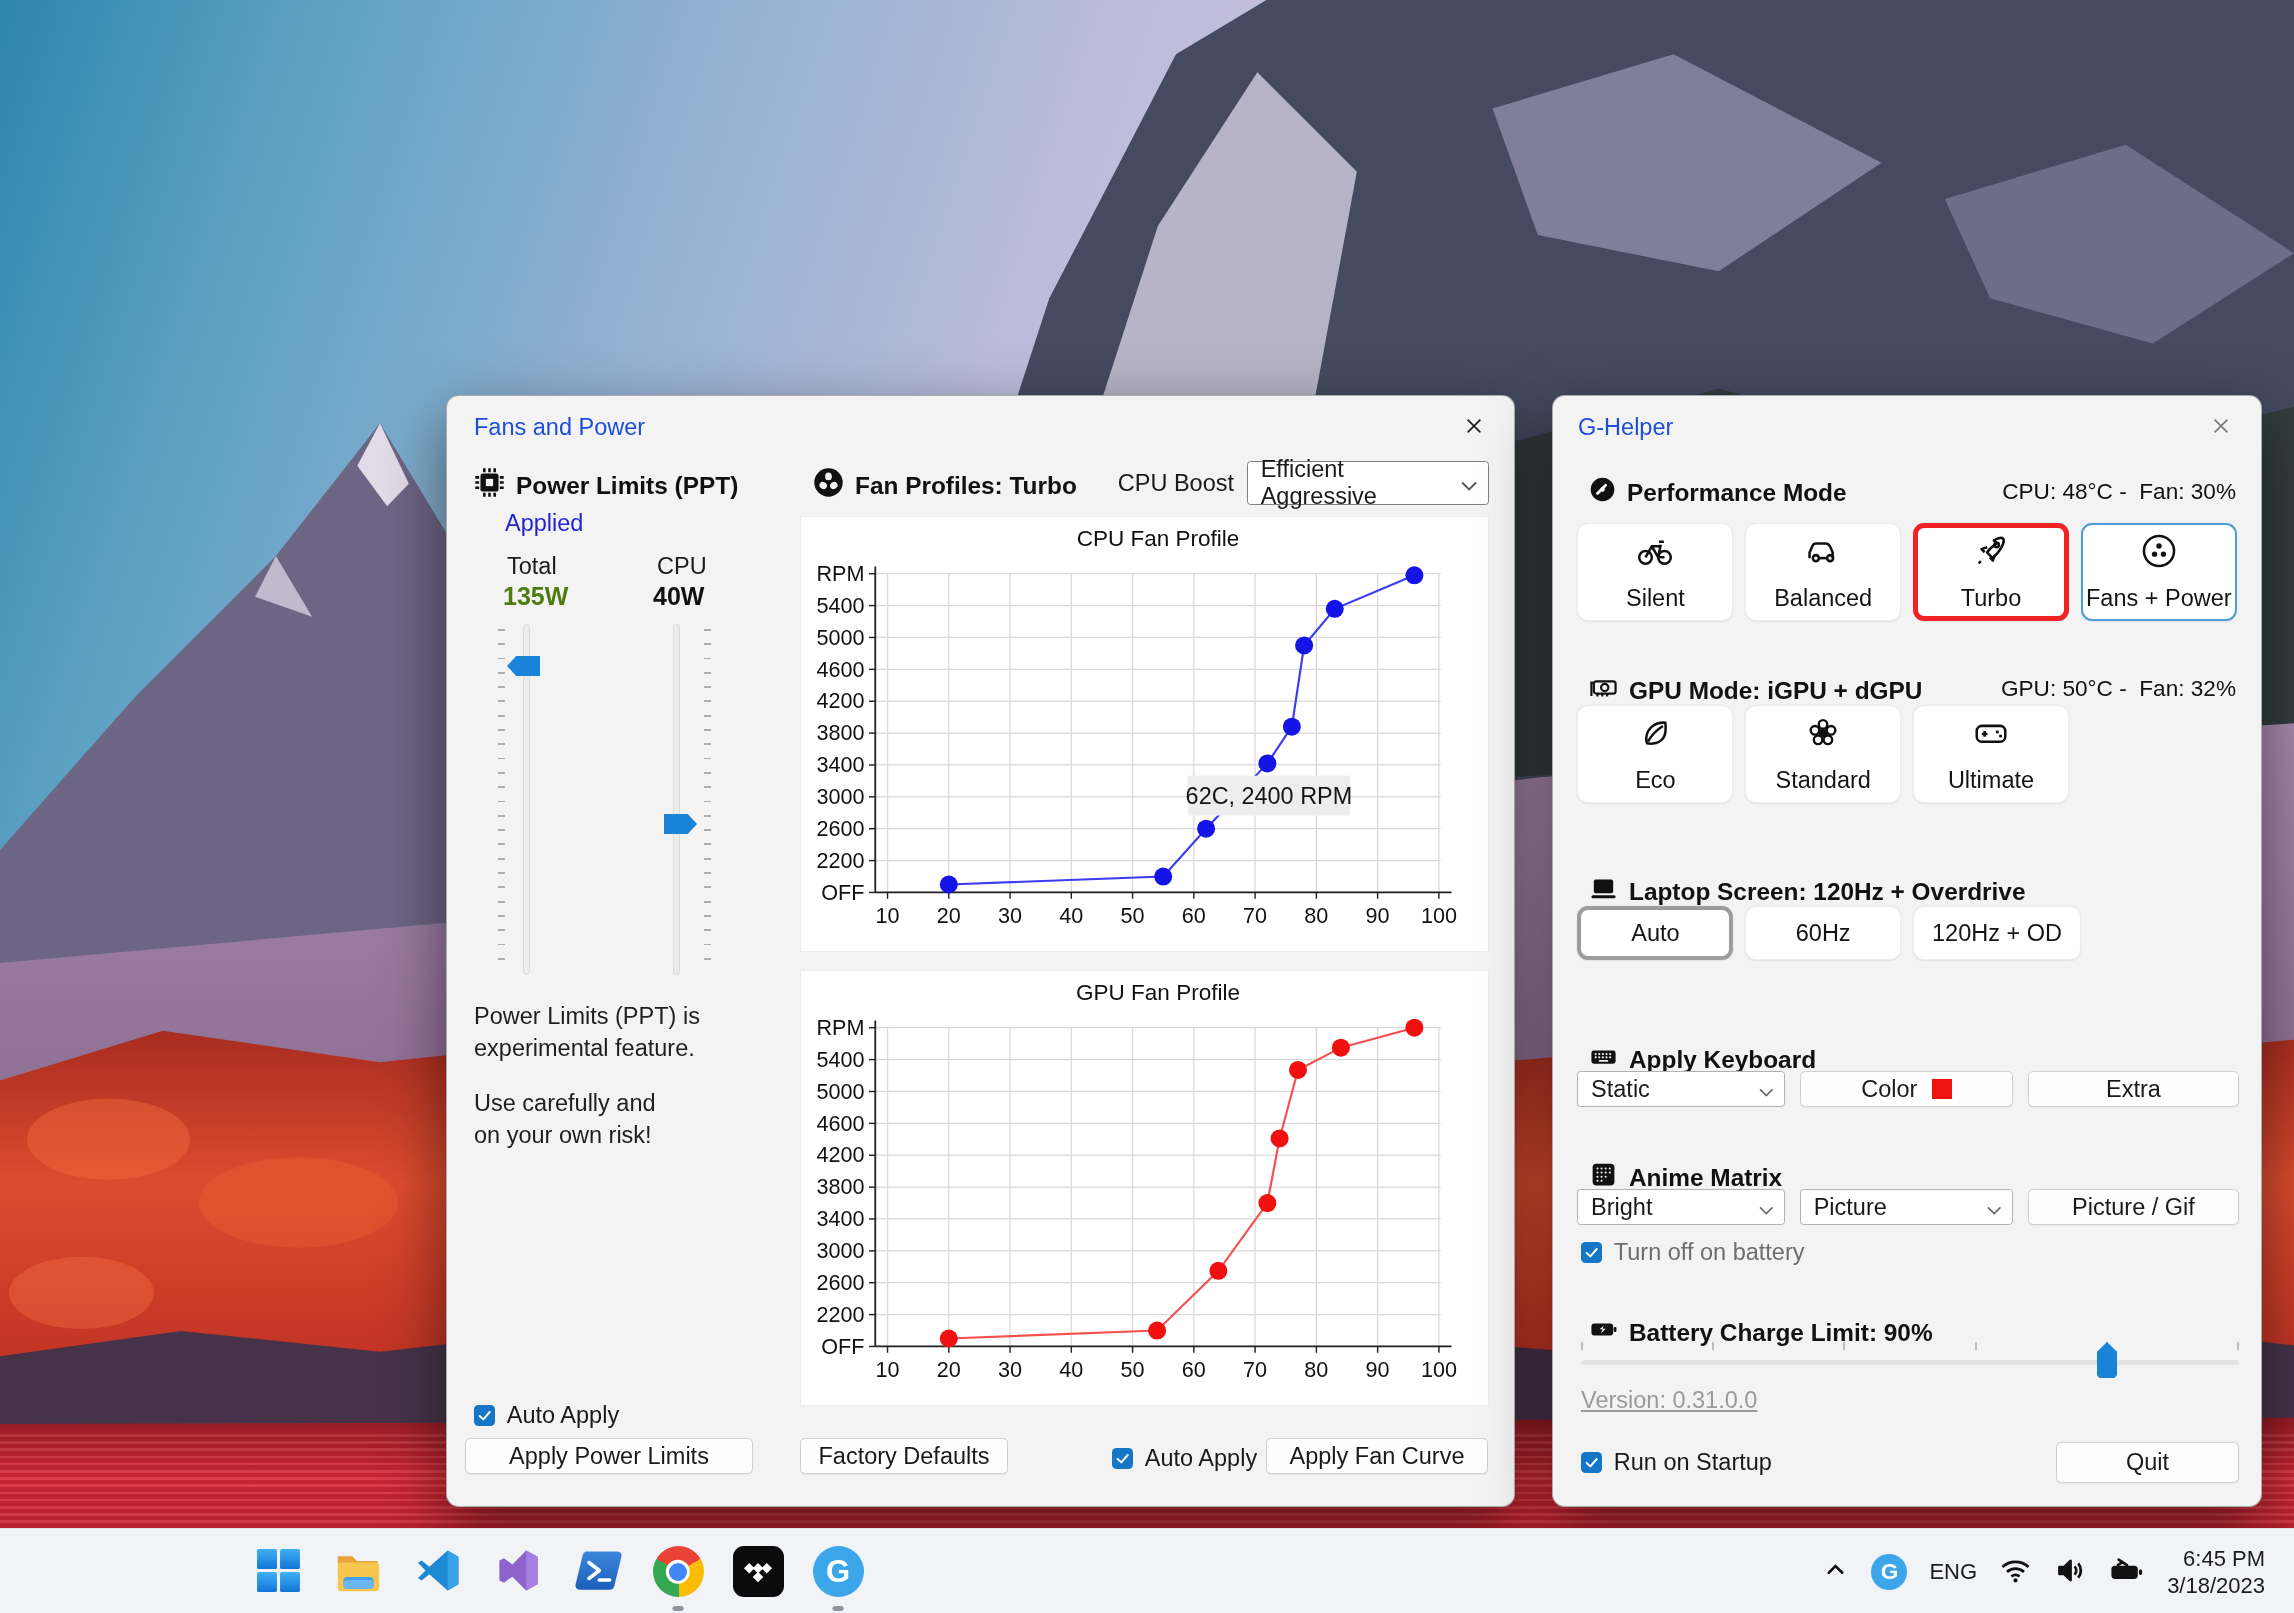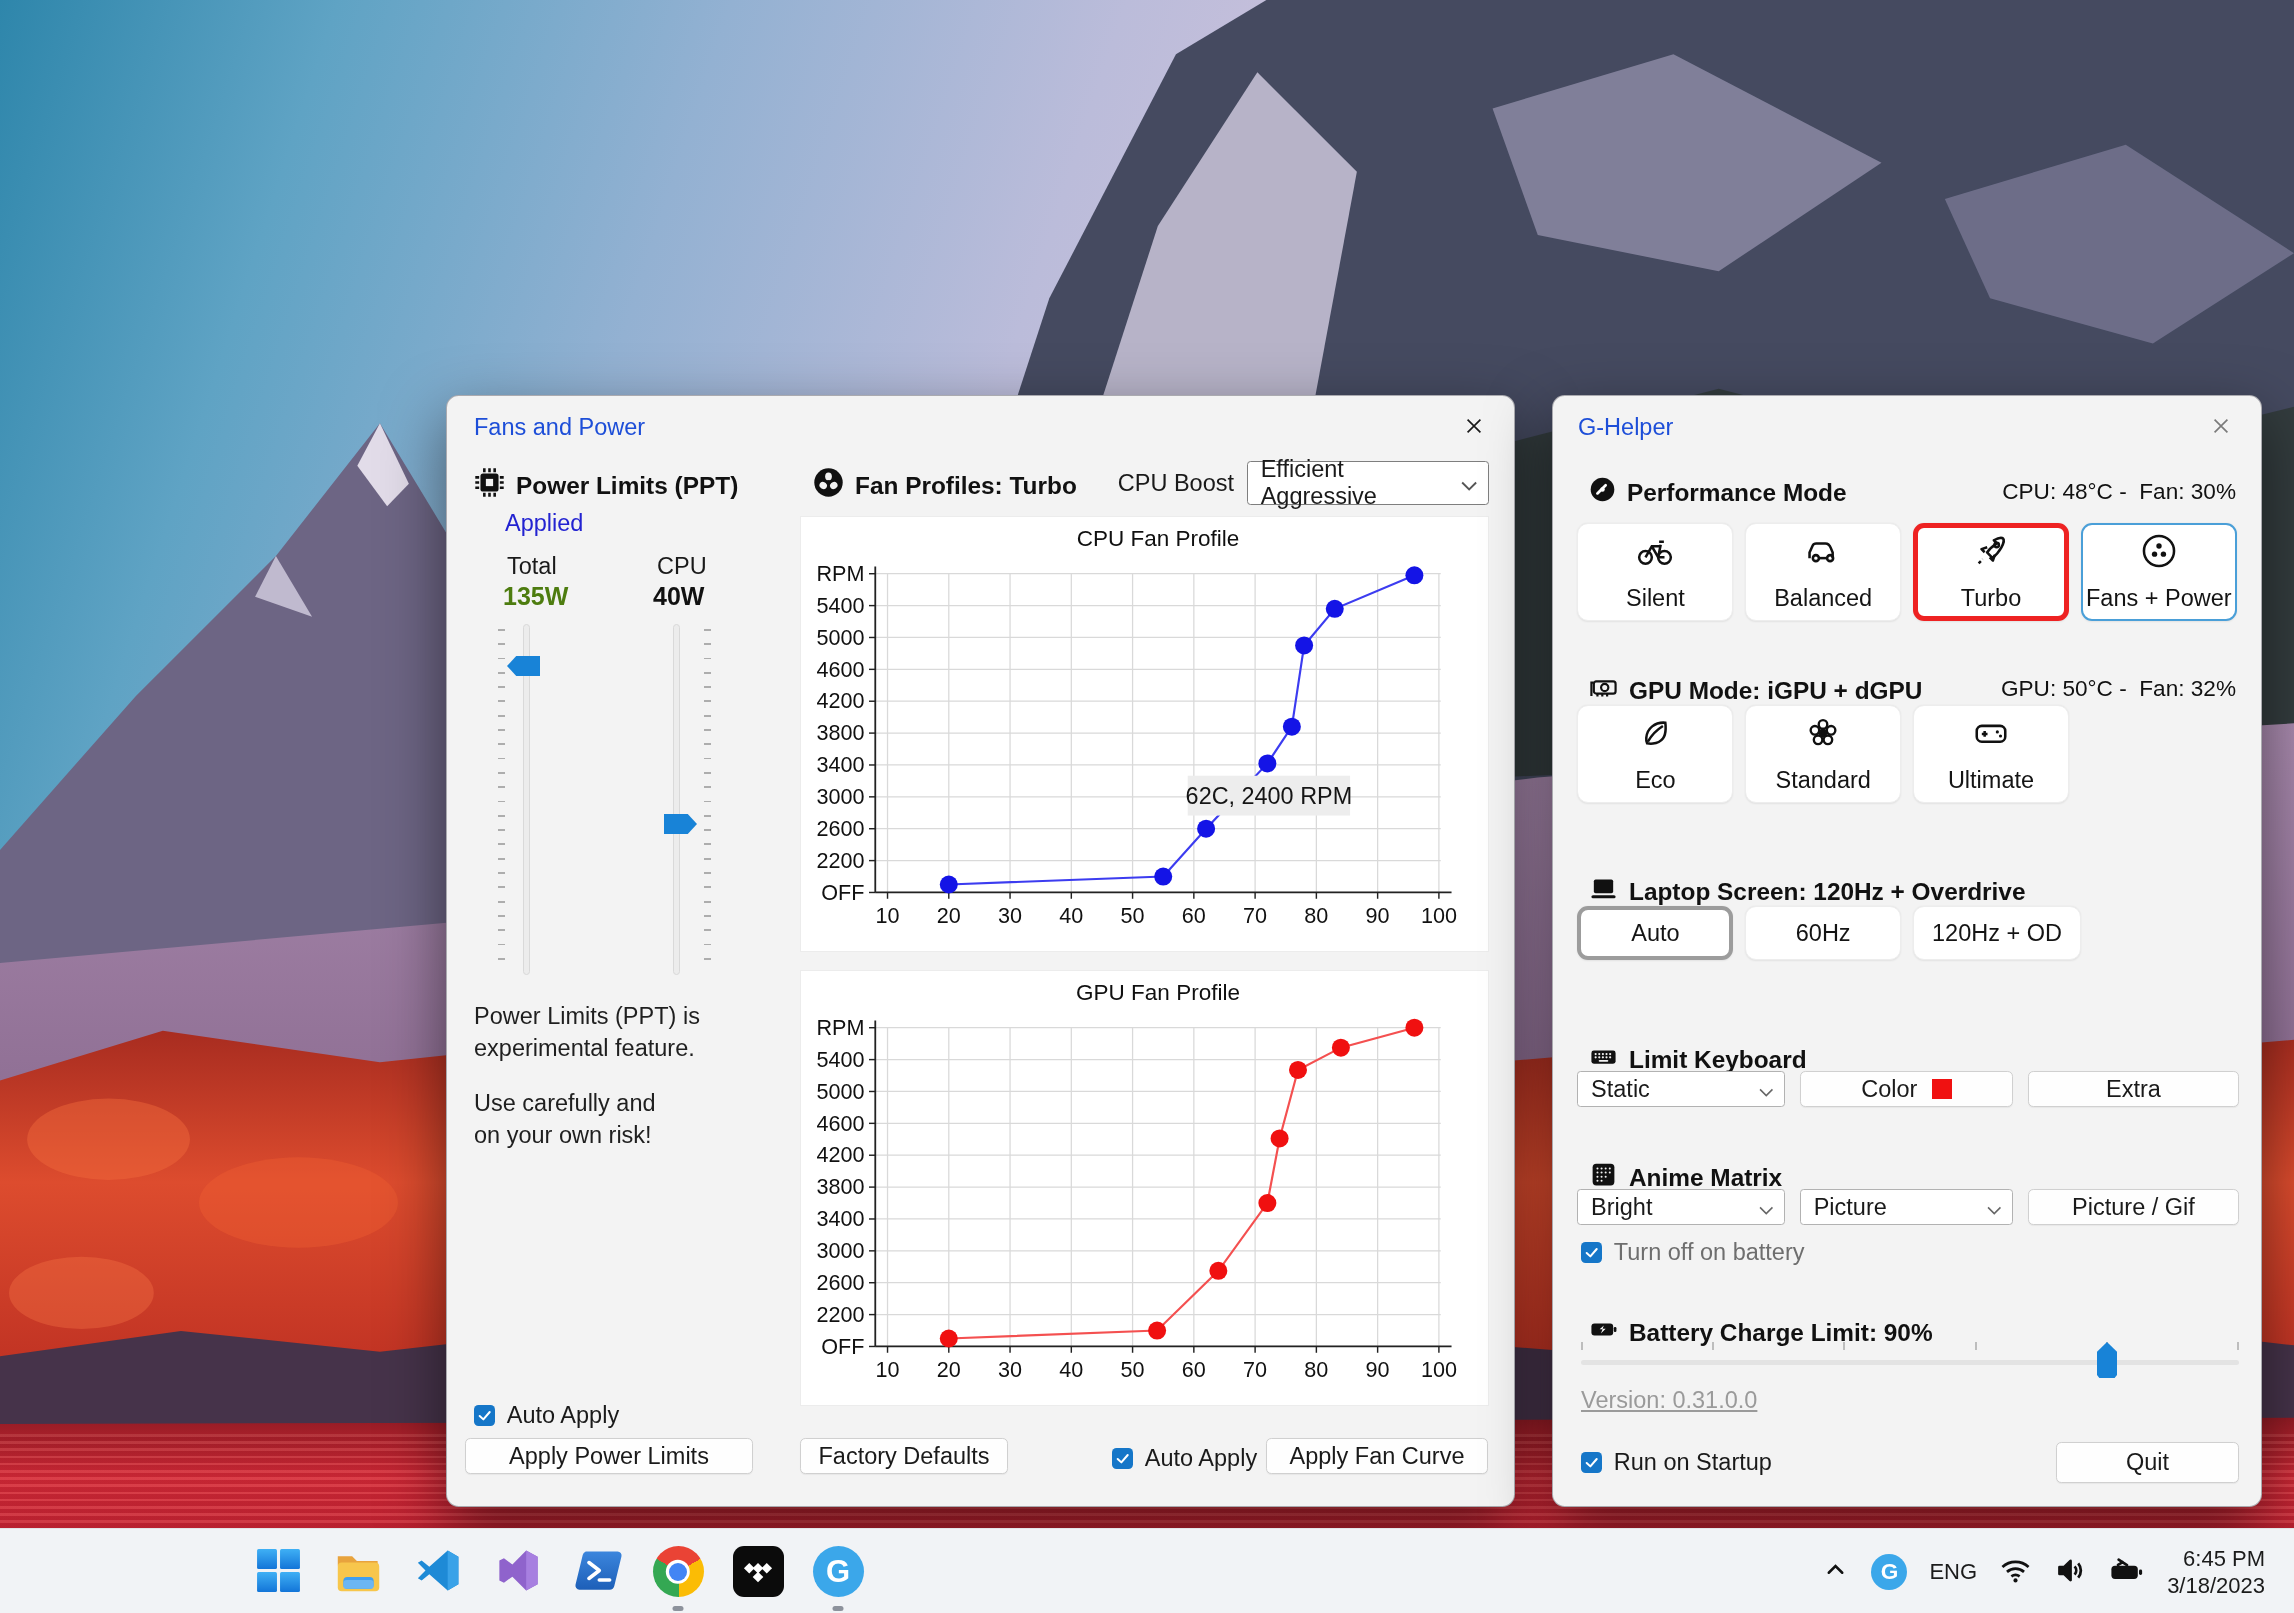--- a/index.html
+++ b/index.html
@@ -514,21 +514,21 @@
             <circle cx="17.5" cy="10" r=".9"></circle>
             <circle cx="5.5" cy="12.7" r=".9"></circle>
             <circle cx="8.5" cy="12.7" r=".9"></circle>
             <circle cx="11.5" cy="12.7" r=".9"></circle>
             <circle cx="14.5" cy="12.7" r=".9"></circle>
             <circle cx="17.5" cy="12.7" r=".9"></circle>
             <rect x="8" y="14.8" width="8" height="1.6" rx=".8"></rect>
           </g>
         </svg>
     </span>
-    <span>Limit Keyboard</span>
+    <span>Apply Keyboard</span>
   </div>
   <div class="dd light" style="left:24.4px;top:675px;width:208px;height:36px;">
     <span>Static</span>
     <span class="chev">
       <svg width="14.5" height="9" viewBox="0 0 14 8">
           <polyline points="1,1 7,7 13,1" fill="none" stroke="#666" stroke-width="1.5"></polyline>
         </svg>
     </span>
   </div>
   <div class="btn" style="left:247px;top:675px;width:213px;height:36px;gap:14.5px;">

